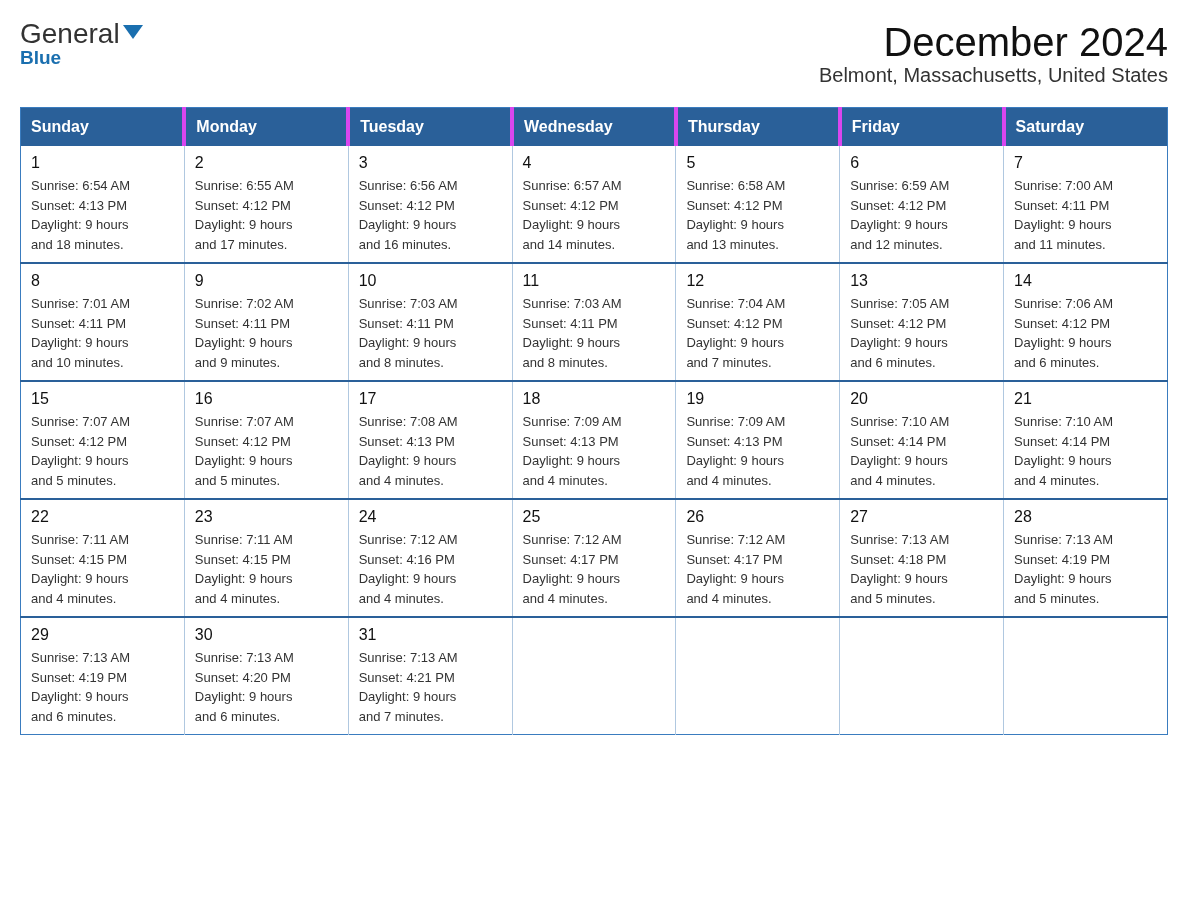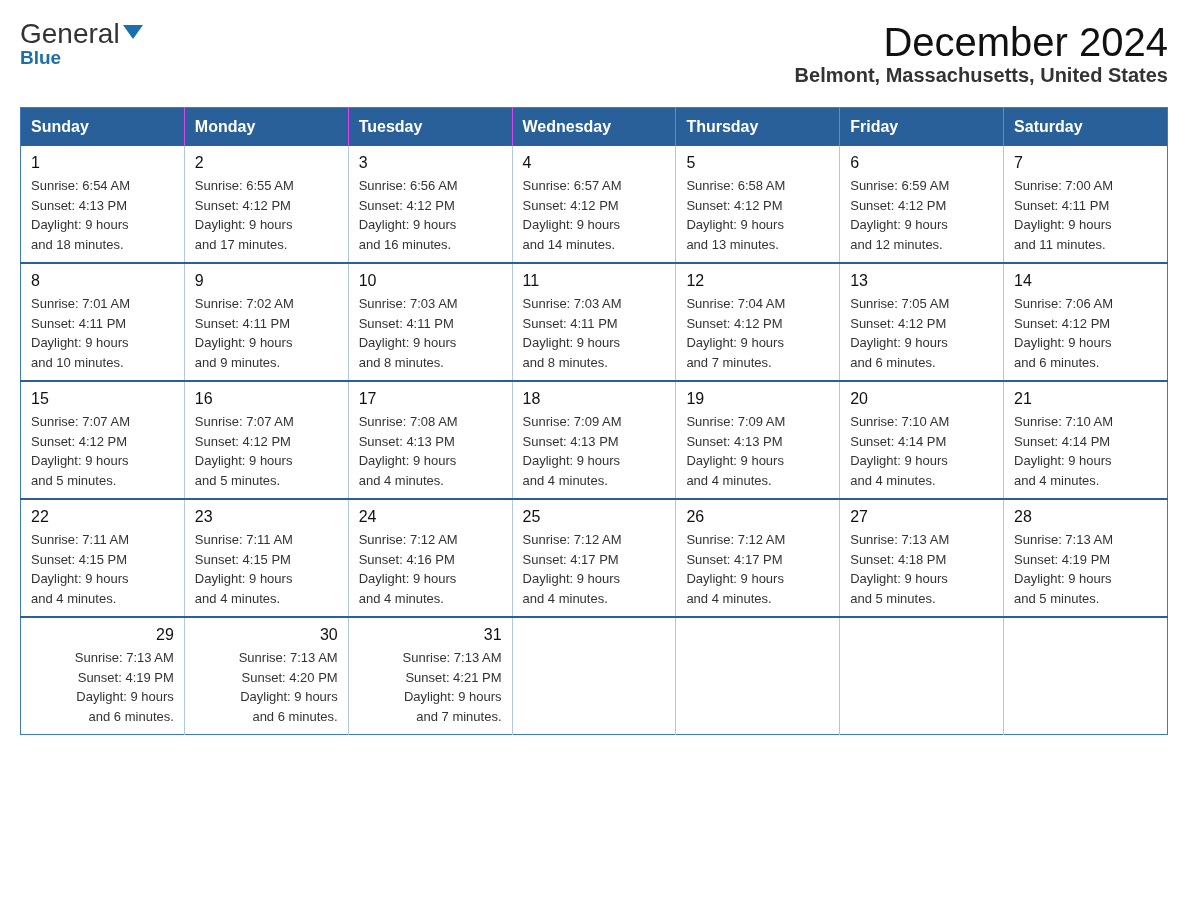--- a/index.html
+++ b/index.html
@@ -54,56 +54,55 @@
     }
     .month-title {
       font-size: 40px;
       font-weight: normal;
       color: #111111;
       line-height: 1.1;
     }
     .location-title {
       font-size: 20px;
       color: #333333;
-      font-weight: bold;
+      font-weight: normal;
     }
     .calendar-table {
       width: 100%;
       border-collapse: collapse;
       border: 1px solid #3a7cbf;
     }
     .calendar-table thead tr th {
       background-color: #2a6099;
       color: #ffffff;
       font-size: 16px;
       font-weight: bold;
       padding: 10px 10px;
       text-align: left;
-      border-right: 1px solid #d946ef;
+      border-right: 4px solid #d946ef;
     }
     .calendar-table thead tr th:last-child {
       border-right: none;
     }
     .calendar-table tbody tr td {
       vertical-align: top;
       padding: 8px 10px;
       border-right: 1px solid #b0c8e0;
       border-bottom: 2px solid #2a6099;
       font-size: 13px;
       color: #222222;
       width: 14.28%;
       min-height: 100px;
       background: #ffffff;
     }
     .calendar-table tbody tr td:last-child {
       border-right: none;
     }
     .calendar-table tbody tr:last-child td {
       border-bottom: none;
-      text-align: right;
     }
     .day-number {
       font-size: 16px;
       font-weight: normal;
       color: #111111;
       margin-bottom: 4px;
       display: block;
     }
     .day-info {
       font-size: 13px;

